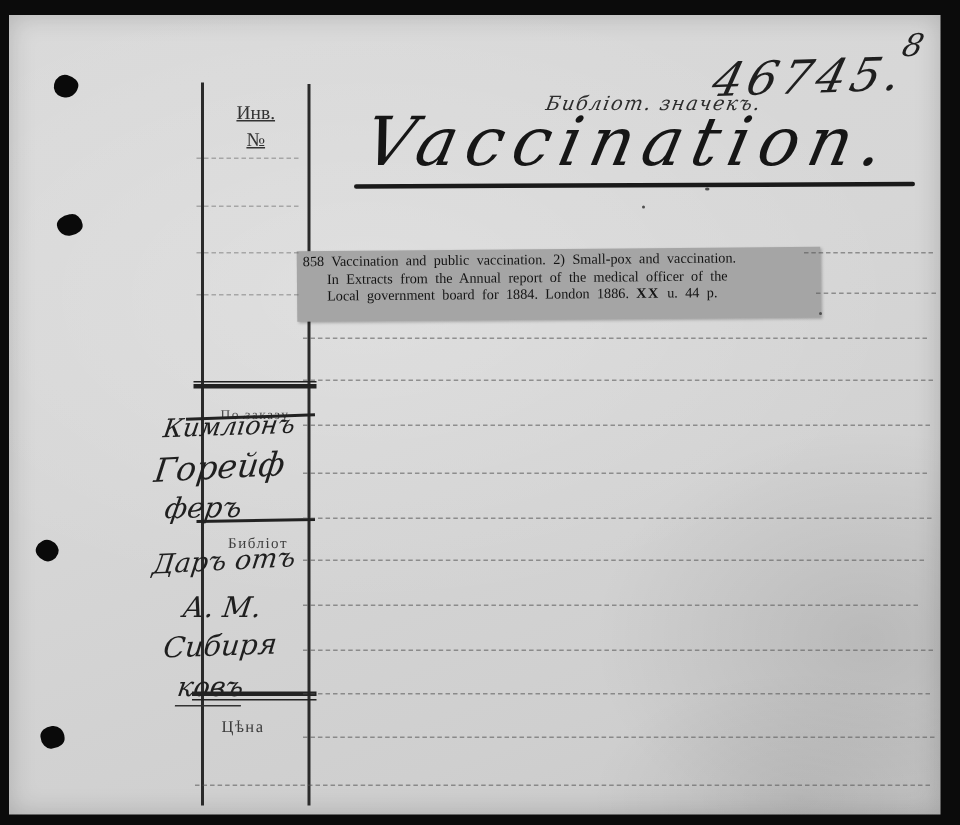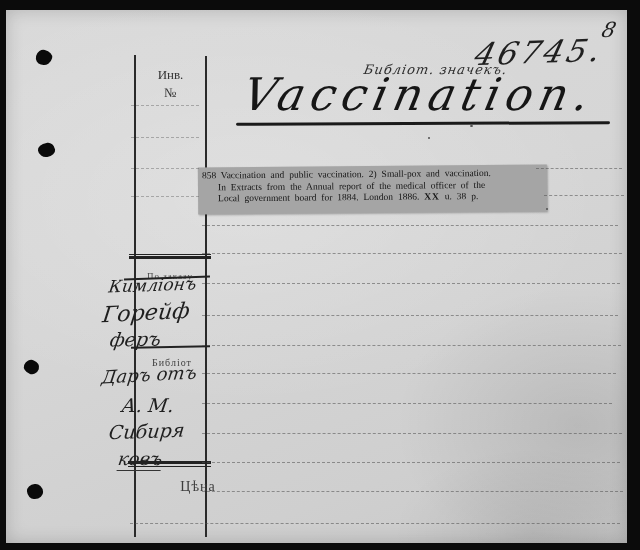--- a/index.html
+++ b/index.html
@@ -29,25 +29,25 @@
   #title{left:238px;top:62px;font-size:45px;letter-spacing:6px;transform:skewX(-12deg);color:#161616;}
   #titleUnderline{position:absolute;left:230px;top:112px;width:374px;height:3px;background:#1a1a1a;
         transform:rotate(-0.25deg);border-radius:2px;}
 
   
   .vline{position:absolute;background:#2a2a2a;}
   #vL{left:128px;top:45px;width:2px;height:482px;}
   #vR{left:199px;top:46px;width:2px;height:481px;}
   .rule{position:absolute;height:0;border-top:1px dashed rgba(80,80,80,.55);}
   .thick{position:absolute;background:#222;}
-  #invLbl{left:129px;top:56px;width:71px;text-align:center;font-size:13px;color:#333;line-height:1.4;white-space:normal;}
+  #invLbl{left:129px;top:56px;width:71px;text-align:center;font-size:13px;color:#333;line-height:1.4;white-space:normal;text-decoration:underline;}
   #orderLbl{left:126px;top:262px;width:76px;text-align:center;font-size:9px;color:#4a4a4a;letter-spacing:1px;}
   #orderStrike{position:absolute;left:118px;top:267px;width:86px;height:2px;background:#222;transform:rotate(-2deg);}
   #originLbl{left:132px;top:348px;width:68px;text-align:center;font-size:10px;color:#3f3f3f;letter-spacing:1px;}
-  #priceLbl{left:129px;top:470px;width:54px;text-align:center;font-size:14px;color:#3c3c3c;letter-spacing:1px;padding-left:36px;}
+  #priceLbl{left:129px;top:470px;width:54px;text-align:center;font-size:11px;color:#3c3c3c;letter-spacing:1px;}
 
   .hw1a{left:103px;top:267px;font-size:17px;transform:skewX(-10deg) rotate(-2deg);}
   .hw1b{left:97px;top:292px;font-size:22px;transform:skewX(-10deg) rotate(-3deg);}
   .hw1c{left:104px;top:320px;font-size:19px;transform:skewX(-10deg) rotate(-1deg);}
   .hw2a{left:96px;top:356px;font-size:18px;transform:skewX(-10deg) rotate(-3deg);}
   .hw2b{left:116px;top:386px;font-size:19px;transform:skewX(-8deg);}
   .hw2c{left:103px;top:412px;font-size:19px;transform:skewX(-8deg) rotate(-2deg);}
   .hw2d{left:112px;top:440px;font-size:18px;transform:skewX(-8deg);border-bottom:1px solid #333;padding-bottom:2px;}
 
   
@@ -103,21 +103,21 @@
     <div class="hand hw2c">Сибиря</div>
     <div class="hand hw2d">ковъ</div>
 
     <div class="thick" style="left:122px;top:451px;width:83px;height:3px;"></div>
     <div class="thick" style="left:122px;top:456px;width:83px;height:1px;"></div>
     <div class="print" id="priceLbl">Цѣна</div>
 
     <div id="clip">
       <span class="l1">858  Vaccination  and  public  vaccination.   2)   Small-pox  and  vaccination.</span>
       <span class="ind">In  Extracts  from  the  Annual  report  of  the  medical  officer  of  the</span>
-      <span class="ind"><span>Local  government  board  for  1884.   London  1886. </span><b>XX</b><span> u. 38 p.</span></span>
+      <span class="ind"><span>Local  government  board  for  1884.   London  1886. </span><b>XX</b><span> u. 44 p.</span></span>
     </div>
 
     <div class="speck" style="left:464px;top:115px;width:3px;height:2px;"></div>
     <div class="speck" style="left:422px;top:127px;width:2px;height:2px;"></div>
     <div class="speck" style="left:540px;top:198px;width:2px;height:2px;"></div>
   <div class="rule" style="left: 530px; top: 158px; width: 86px;"></div>
       <div class="rule" style="left: 538px; top: 185px; width: 80px;"></div>
       <div class="rule" style="left: 196px; top: 215px; width: 416px;"></div>
       <div class="rule" style="left: 196px; top: 243px; width: 420px;"></div>
       <div class="rule" style="left: 196px; top: 273px; width: 418px;"></div>

